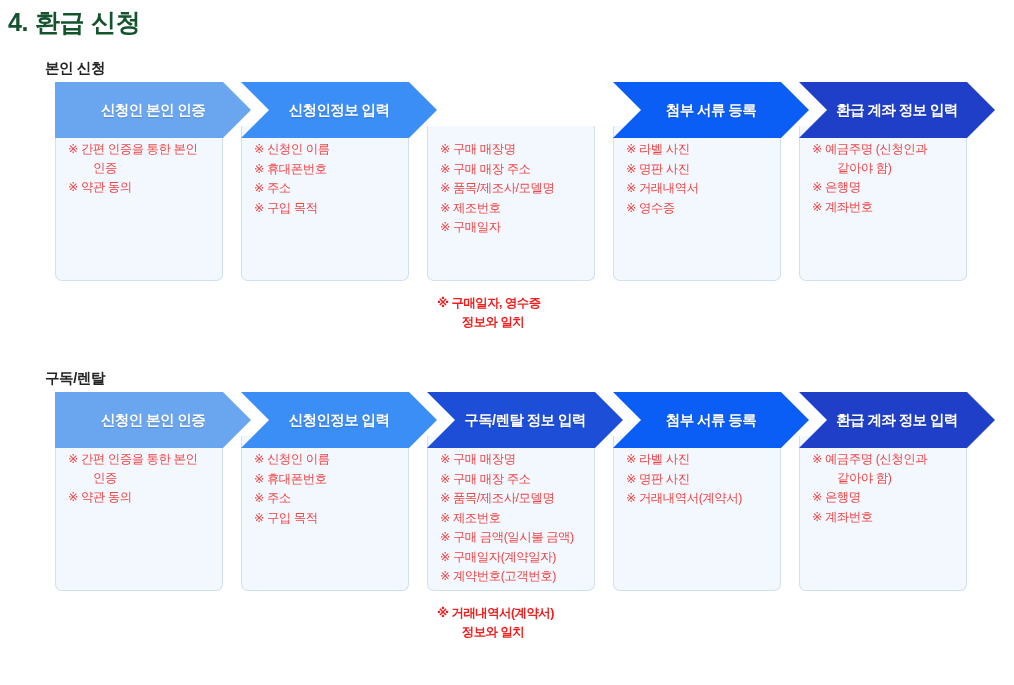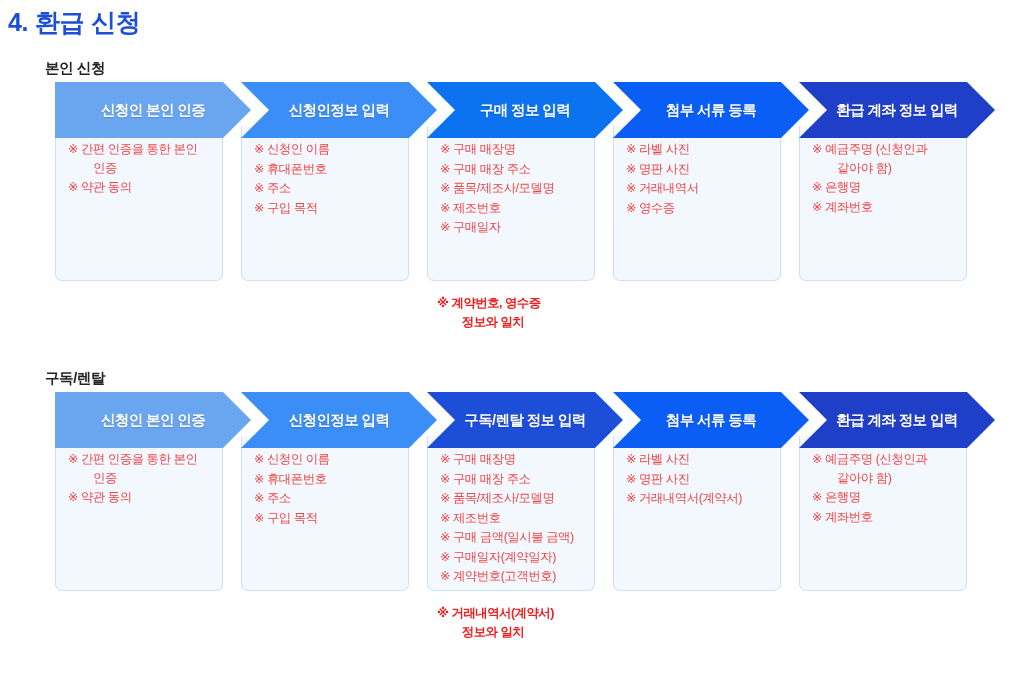--- a/index.html
+++ b/index.html
@@ -23,21 +23,21 @@
     height: 685px;
   }
 
   
   .page-title {
     position: absolute;
     left: 8px;
     top: 6px;
     font-size: 25px;
     font-weight: bold;
-    color: #1d4ed8;
+    color: #14532d;
     letter-spacing: -0.3px;
     white-space: nowrap;
   }
 
   
   .section {
     position: absolute;
     left: 0;
     width: 1014px;
   }
@@ -131,23 +131,20 @@
   <div class="sections-host">
       <div class="section" style="top: 55px;">
         <div class="section-label">본인 신청</div>
         <div class="flow">
           <div class="arrow" style="left: 0px; width: 196px; background: rgb(106, 166, 240); z-index: 10; clip-path: polygon(0px 0px, calc(100% - 28px) 0px, 100% 50%, calc(100% - 28px) 100%, 0px 100%);">
             <span class="arrow-label">신청인 본인 인증</span>
           </div>
           <div class="arrow" style="left: 186px; width: 196px; background: rgb(59, 142, 245); z-index: 11; clip-path: polygon(0px 0px, calc(100% - 28px) 0px, 100% 50%, calc(100% - 28px) 100%, 0px 100%, 28px 50%);">
             <span class="arrow-label">신청인정보 입력</span>
           </div>
-          <div class="arrow" style="left: 372px; width: 196px; background: rgb(11, 114, 240); z-index: 12; clip-path: polygon(0px 0px, calc(100% - 28px) 0px, 100% 50%, calc(100% - 28px) 100%, 0px 100%, 28px 50%);">
-            <span class="arrow-label">구매 정보 입력</span>
-          </div>
           <div class="arrow" style="left: 558px; width: 196px; background: rgb(10, 94, 245); z-index: 13; clip-path: polygon(0px 0px, calc(100% - 28px) 0px, 100% 50%, calc(100% - 28px) 100%, 0px 100%, 28px 50%);">
             <span class="arrow-label">첨부 서류 등록</span>
           </div>
           <div class="arrow" style="left: 744px; width: 196px; background: rgb(31, 63, 201); z-index: 14; clip-path: polygon(0px 0px, calc(100% - 28px) 0px, 100% 50%, calc(100% - 28px) 100%, 0px 100%, 28px 50%);">
             <span class="arrow-label">환급 계좌 정보 입력</span>
           </div>
         </div>
         <div class="bodies">
           <div class="body-box" style="left: 0px; width: 168px; height: 155px;">
             <div class="item">※ 간편 인증을 통한 본인
@@ -160,21 +157,21 @@
             <div class="item">※ 주소</div>
             <div class="item">※ 구입 목적</div>
           </div>
           <div class="body-box" style="left: 372px; width: 168px; height: 155px;">
             <div class="item">※ 구매 매장명</div>
             <div class="item">※ 구매 매장 주소</div>
             <div class="item">※ 품목/제조사/모델명</div>
             <div class="item">※ 제조번호</div>
             <div class="item">※ 구매일자</div>
           </div>
-          <div class="note" style="left: 382px; top: 168px; width: 198px; color: rgb(240, 30, 30);">※ 계약번호, 영수증
+          <div class="note" style="left: 382px; top: 168px; width: 198px; color: rgb(240, 30, 30);">※ 구매일자, 영수증
     정보와 일치</div>
           <div class="body-box" style="left: 558px; width: 168px; height: 155px;">
             <div class="item">※ 라벨 사진</div>
             <div class="item">※ 명판 사진</div>
             <div class="item">※ 거래내역서</div>
             <div class="item">※ 영수증</div>
           </div>
           <div class="body-box" style="left: 744px; width: 168px; height: 155px;">
             <div class="item">※ 예금주명 (신청인과
     같아야 함)</div>

